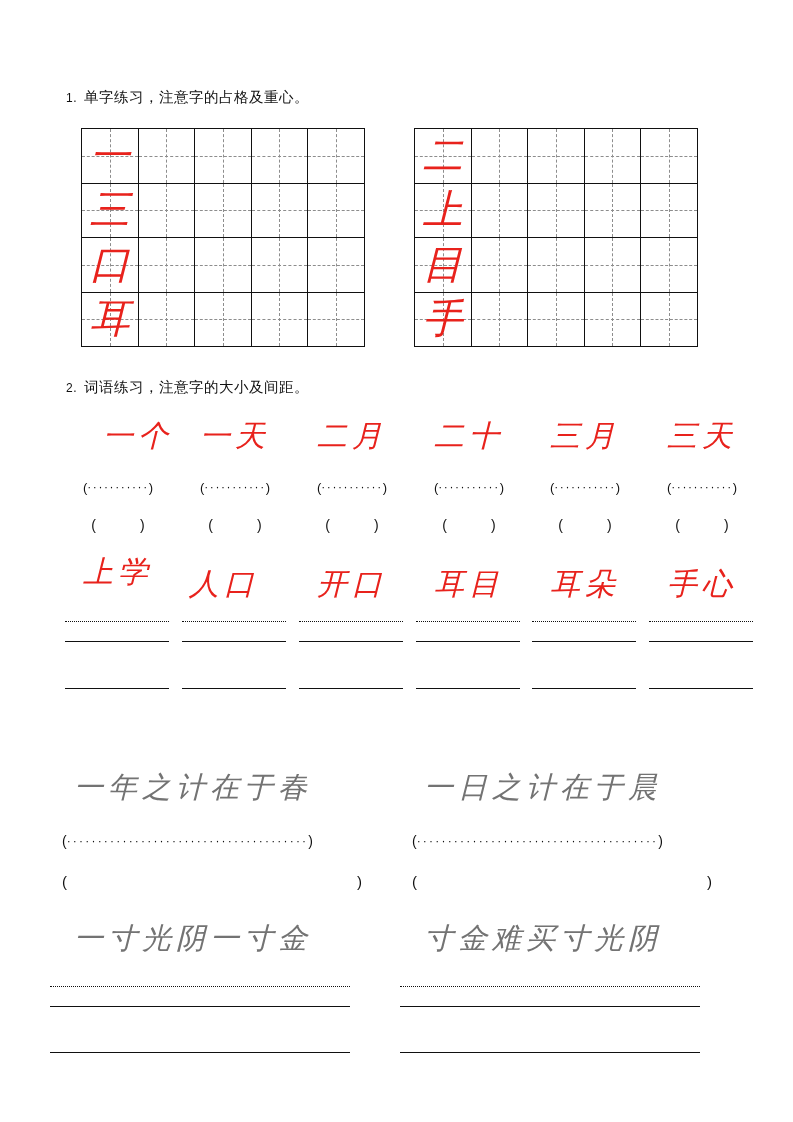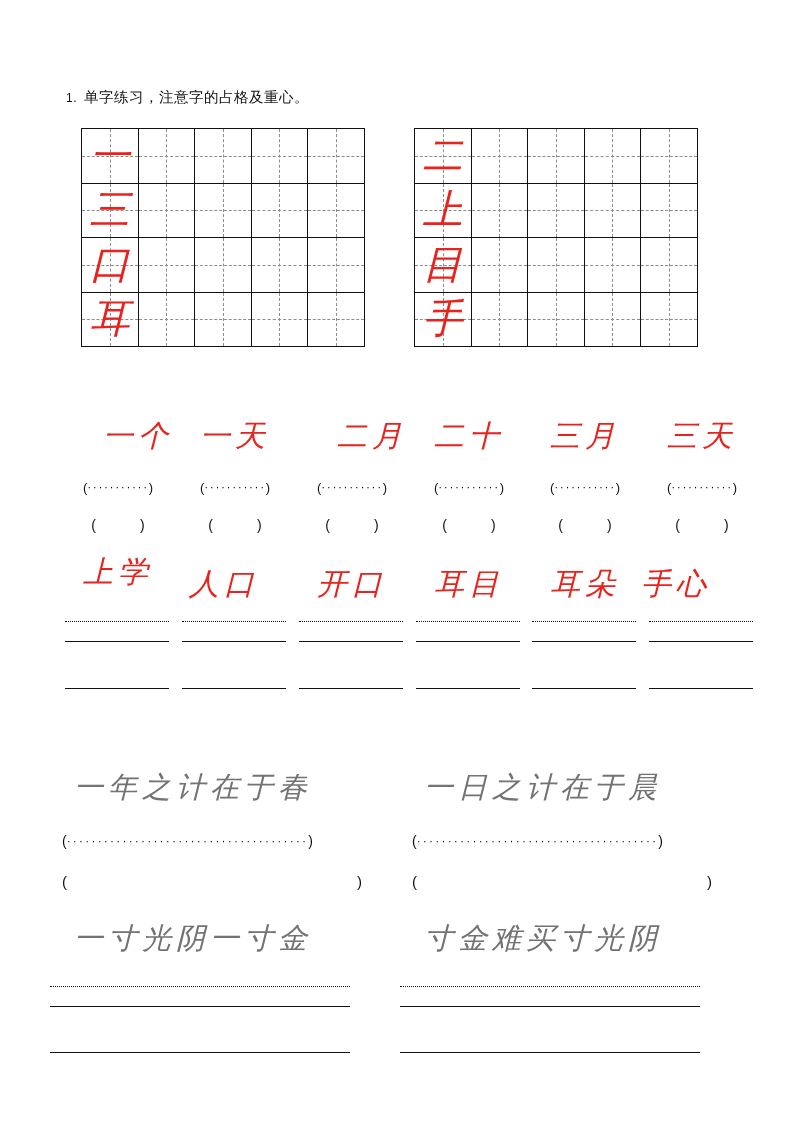--- a/index.html
+++ b/index.html
@@ -337,33 +337,36 @@
       <div class="cell">
         <div class="vdash"></div>
         <div class="hdash"></div>
       </div>
       <div class="cell">
         <div class="vdash"></div>
         <div class="hdash"></div>
       </div>
     </div>
 
+  <div class="section-head" style="left:66px; top:362px;">
+    <span class="num">2.</span><span>词语练习，注意字的大小及间距。</span>
+  </div>
 
   <div id="word-row-1">
       <div class="word-item" style="left: 63px; top: 405px; width: 110px; text-align: right;">
         <div class="word">一个</div>
       </div>
       <div class="word-item" style="left: 63px; top: 462px; width: 110px;"><span class="paren-dot"><span>(</span><span class="dots">···········</span><span>)</span></span></div>
       <div class="word-item" style="left: 63px; top: 500px; width: 110px;"><span class="paren-empty"><span>(</span><span class="gap"></span><span>)</span></span></div>
       <div class="word-item" style="left: 180px; top: 405px; width: 110px;">
         <div class="word">一天</div>
       </div>
       <div class="word-item" style="left: 180px; top: 462px; width: 110px;"><span class="paren-dot"><span>(</span><span class="dots">···········</span><span>)</span></span></div>
       <div class="word-item" style="left: 180px; top: 500px; width: 110px;"><span class="paren-empty"><span>(</span><span class="gap"></span><span>)</span></span></div>
-      <div class="word-item" style="left: 297px; top: 405px; width: 110px; text-align: right;">
+      <div class="word-item" style="left: 297px; top: 405px; width: 110px;">
         <div class="word">二月</div>
       </div>
       <div class="word-item" style="left: 297px; top: 462px; width: 110px;"><span class="paren-dot"><span>(</span><span class="dots">···········</span><span>)</span></span></div>
       <div class="word-item" style="left: 297px; top: 500px; width: 110px;"><span class="paren-empty"><span>(</span><span class="gap"></span><span>)</span></span></div>
       <div class="word-item" style="left: 414px; top: 405px; width: 110px;">
         <div class="word">二十</div>
       </div>
       <div class="word-item" style="left: 414px; top: 462px; width: 110px;"><span class="paren-dot"><span>(</span><span class="dots">···········</span><span>)</span></span></div>
       <div class="word-item" style="left: 414px; top: 500px; width: 110px;"><span class="paren-empty"><span>(</span><span class="gap"></span><span>)</span></span></div>
       <div class="word-item" style="left: 530px; top: 405px; width: 110px;">
@@ -402,21 +405,21 @@
       </div>
       <div class="dashline" style="left: 416px; top: 605px; width: 104px;"></div>
       <div class="solidline" style="left: 416px; top: 625px; width: 104px;"></div>
       <div class="solidline" style="left: 416px; top: 672px; width: 104px;"></div>
       <div class="word-item" style="left: 530px; top: 553px; width: 110px;">
         <div class="word">耳朵</div>
       </div>
       <div class="dashline" style="left: 532px; top: 605px; width: 104px;"></div>
       <div class="solidline" style="left: 532px; top: 625px; width: 104px;"></div>
       <div class="solidline" style="left: 532px; top: 672px; width: 104px;"></div>
-      <div class="word-item" style="left: 621px; top: 553px; width: 110px;">
+      <div class="word-item" style="left: 647px; top: 553px; width: 110px;">
         <div class="word">手心</div>
       </div>
       <div class="dashline" style="left: 649px; top: 605px; width: 104px;"></div>
       <div class="solidline" style="left: 649px; top: 625px; width: 104px;"></div>
       <div class="solidline" style="left: 649px; top: 672px; width: 104px;"></div>
     </div>
 
 
   <div id="sentence-block-1">
       <div class="sentence" style="left: 74px; top: 757px;">一年之计在于春</div>

